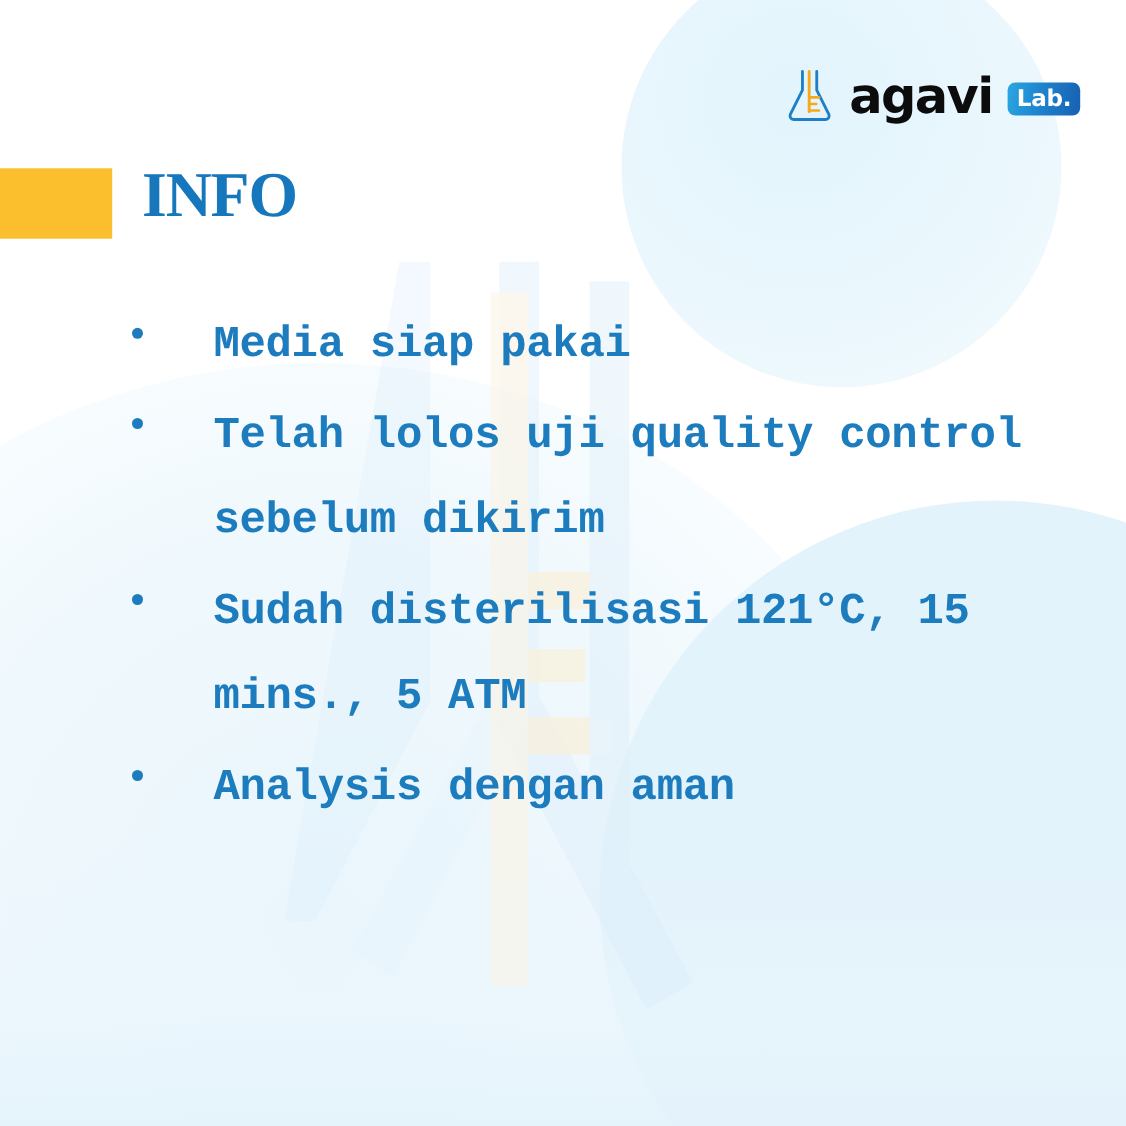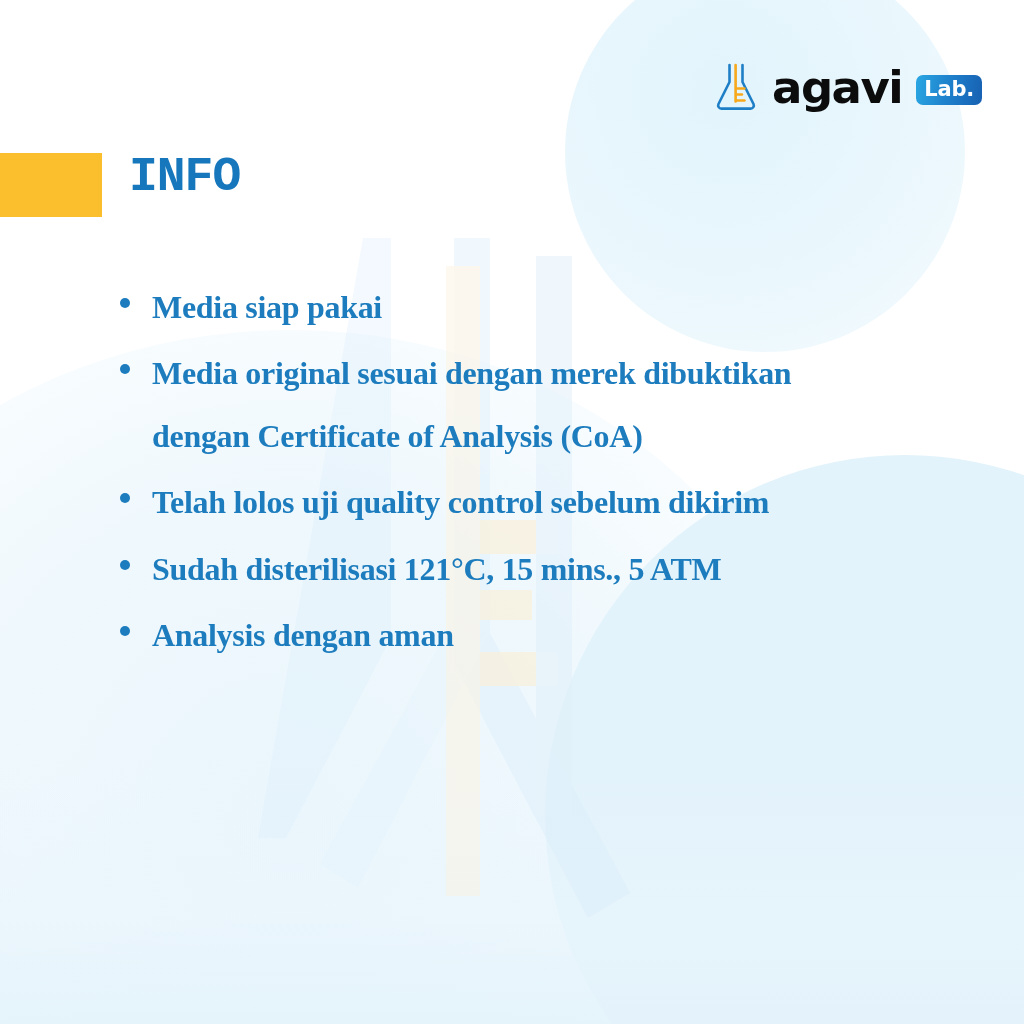--- a/index.html
+++ b/index.html
@@ -125,23 +125,23 @@
     align-items: center;
   }
   .headline-bar {
     width: 102px;
     height: 64px;
     background: #fbbe2c;
     flex: 0 0 auto;
   }
   .headline-text {
     margin-left: 27px;
-    font-family: Liberation Mono, monospace;
-    font-weight: bold;
-    font-size: 48px;
+    font-family: Liberation Serif, serif;
+    font-weight: bold;
+    font-size: 58px;
     line-height: 0.85;
     letter-spacing: -1px;
     color: #1777bc;
     position: relative;
     top: -8px;
   }
 
   
   .bullets {
     position: absolute;
@@ -158,27 +158,28 @@
   .bullet-dot {
     flex: 0 0 auto;
     width: 10px;
     height: 10px;
     border-radius: 50%;
     background: #1c7cbd;
     margin-top: 22px;
     margin-right: 22px;
   }
   .bullet-text {
-    font-family: Liberation Serif, serif;
-    font-weight: bold;
-    font-size: 32px;
+    font-family: Liberation Mono, monospace;
+    font-weight: bold;
+    font-size: 40px;
     line-height: 1.95;
     letter-spacing: -0.3px;
     color: #1c7cbd;
     max-width: 740px;
+    margin-left: 42px;
   }
 </style>
 </head>
 <body>
 
 <div class="canvas">
 
   <div class="bg-layer">
     <div class="blob-top-right"></div>
     <div class="wash-bottom-left"></div>
@@ -226,24 +227,20 @@
     <div class="headline-text">INFO</div>
   </div>
 
   <div class="bullets">
     <div class="bullet-item">
       <span class="bullet-dot"></span>
       <span class="bullet-text">Media siap pakai</span>
     </div>
     <div class="bullet-item">
       <span class="bullet-dot"></span>
-      <span class="bullet-text">Media original sesuai dengan merek dibuktikan dengan Certificate of Analysis (CoA)</span>
-    </div>
-    <div class="bullet-item">
-      <span class="bullet-dot"></span>
       <span class="bullet-text">Telah lolos uji quality control sebelum dikirim</span>
     </div>
     <div class="bullet-item">
       <span class="bullet-dot"></span>
       <span class="bullet-text">Sudah disterilisasi 121°C, 15 mins., 5 ATM</span>
     </div>
     <div class="bullet-item">
       <span class="bullet-dot"></span>
       <span class="bullet-text">Analysis dengan aman</span>
     </div>

